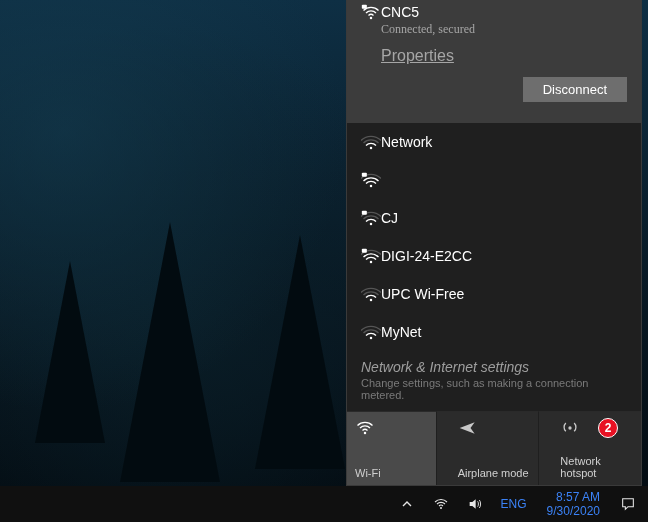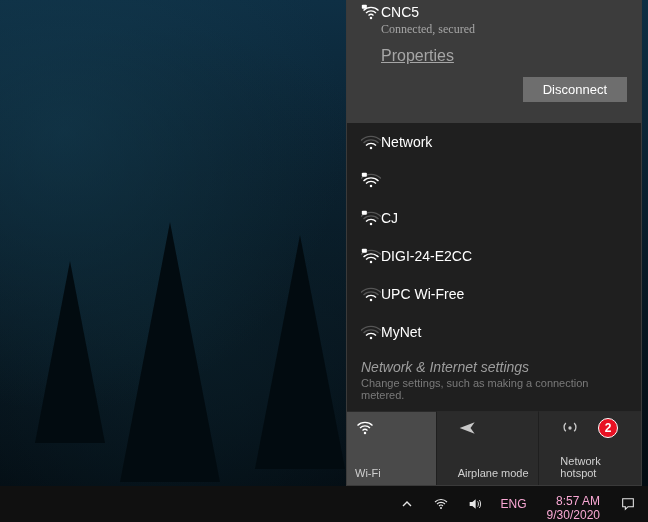--- a/index.html
+++ b/index.html
@@ -61,23 +61,23 @@
   }
   .tile.on { background:#4a4a4a; }
   .tile.off { background:#2b2b2b;padding-left:21px; }
   .tile + .tile { border-left:1px solid #1f1f1f; }
   .tile .ticon { height:20px; }
   
   .wifi-svg { width:20px; height:20px; display:block; }
   
   .taskbar {
     position:absolute; left:0; right:0; bottom:0; height:36px;
-    background:#101010; display:flex; align-items:flex-end;
+    background:#101010; display:flex; align-items:center;
     justify-content:flex-end; padding: 0 6px; gap:6px;
-    color:#f9a8d4; font-size:12px;
+    color:#3b82f6; font-size:12px;
   }
   .tray-item { padding:0 6px; cursor:pointer; display:flex; align-items:center; height:100%; }
   .tray-item svg { width:16px; height:16px; display:block; }
   .clock { text-align:right; line-height:14px; padding:0 8px; cursor:pointer;}
   .callout {
     position:absolute; width:20px; height:20px; border-radius:50%;
     background:#e81123; color:#fff; font-size:12px; font-weight:600;
     display:flex; align-items:center; justify-content:center;
     border:1px solid #fff;
   }

